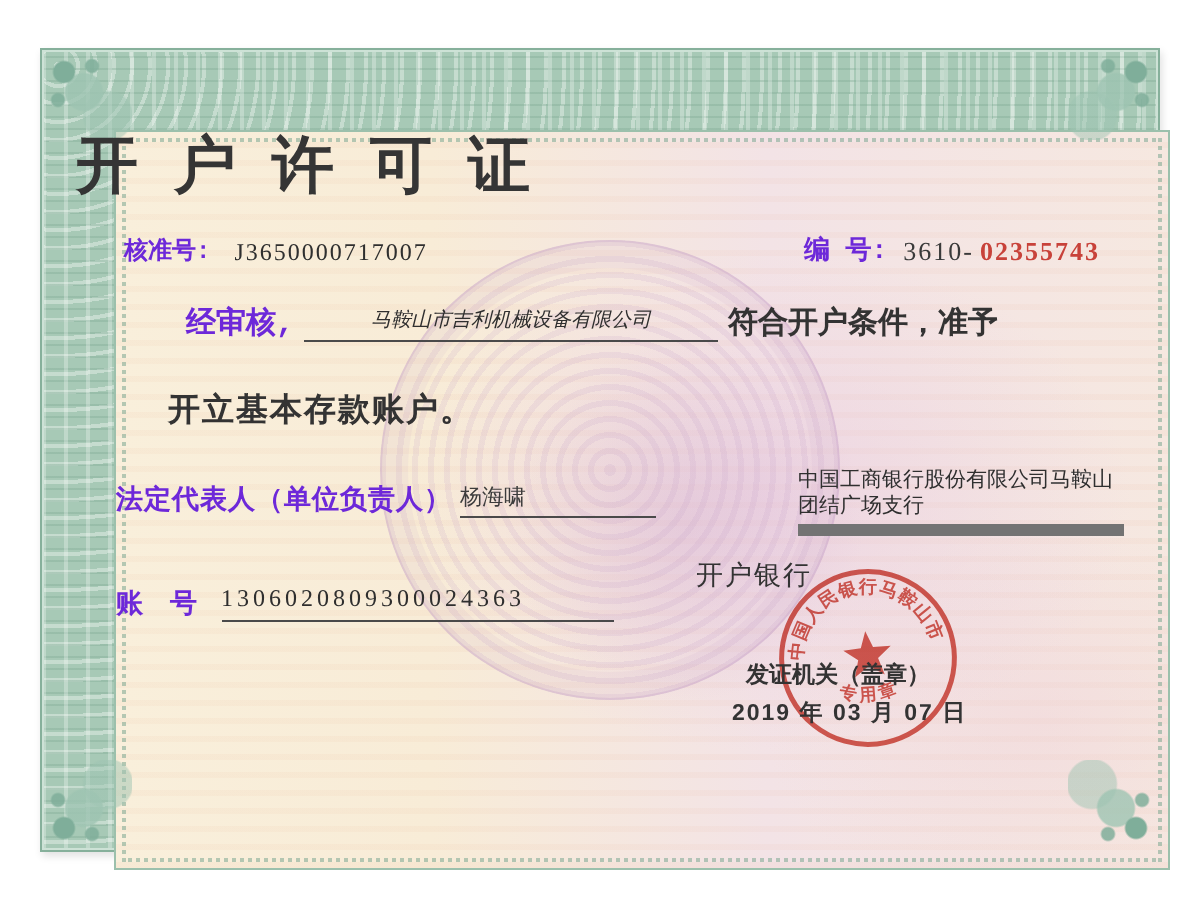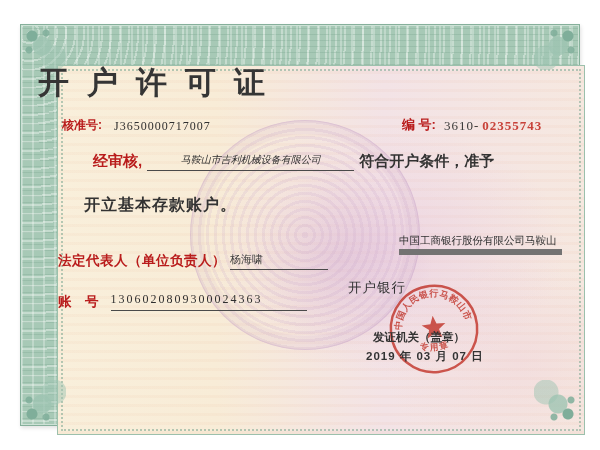--- a/index.html
+++ b/index.html
@@ -50,34 +50,34 @@
     pointer-events:none;
   }
   
   .txt{position:absolute;z-index:2;}
   .title{
     left:20px;top:62px;width:558px;text-align:left;
     font-family:"DejaVu Serif", serif;font-weight:700;font-size:31px;
     letter-spacing:18px;text-indent:18px;color:#353535;
   }
   .row{display:flex;align-items:flex-end;white-space:nowrap;}
-  .lbl{font-weight:700;color:#b91c1c;}
+  .lbl{font-weight:700;color:#6d28d9;font-family:Liberation Mono, monospace;}
   .serifval{font-family:"Liberation Serif", serif;color:#2f2f2f;}
   .uline{border-bottom:1px solid #4a4a4a;}
   .approval{left:62px;top:117px;font-size:12px;}
   .approval .serifval{margin-left:12px;font-size:12px;letter-spacing:1px;}
   .number{left:402px;top:116px;font-size:13px;}
   .number .prefix{font-family:"Liberation Serif", serif;margin-left:8px;letter-spacing:1px;}
   .number .red{color:#c8423a;font-family:"Liberation Serif", serif;font-weight:700;letter-spacing:1px;margin-left:3px;}
   .review{left:93px;top:152px;}
   .review .lbl{font-size:15px;}
   .company-box{width:207px;margin:0 5px;text-align:center;font-size:10px;padding-bottom:3px;color:#2f2f2f;font-style:italic;}
   .qualify{font-size:15px;font-weight:700;color:#333;}
   .open-line{left:56px;top:195px;font-size:16px;font-weight:700;color:#333;letter-spacing:1px;padding-left:28px;}
-  .legal{left:58px;top:252px;align-items:center;}
+  .legal{left:58px;top:241px;align-items:center;}
   .legal .lbl{font-size:13.5px;letter-spacing:.5px;}
   .legal-box{width:98px;margin-left:4px;font-size:11px;padding-bottom:2px;color:#3c3c3c;font-family:"Liberation Serif", serif;}
   .bank-label{left:348px;top:247px;font-size:13.5px;font-weight:400;color:#333;letter-spacing:1px;margin-top:32px;}
   .bank-value{
     left:399px;top:234px;width:163px;font-size:10.5px;line-height:13px;
     color:#2f2f2f;border-bottom:6px solid #737373;padding-bottom:2px;font-family:"Liberation Serif", serif;
   }
   .account{left:58px;top:292px;}
   .account .lbl{font-size:13.5px;}
   .account-box{width:196px;margin-left:12px;font-size:12px;letter-spacing:2px;padding-bottom:3px;}
@@ -139,20 +139,21 @@
   <div class="txt open-line">开立基本存款账户。</div>
 
   <div class="txt row legal">
     <span class="lbl">法定代表人（单位负责人）</span>
     <span class="legal-box uline">杨海啸</span>
   </div>
 
   <div class="txt bank-label">开户银行</div>
   <div class="txt bank-value">
     <div>中国工商银行股份有限公司马鞍山</div>
+    <div>团结广场支行</div>
   </div>
 
   <div class="txt row account">
     <span class="lbl">账　号</span>
     <span class="account-box uline serifval">1306020809300024363</span>
   </div>
 
   <div class="txt issuer">发证机关（盖章）</div>
   <div class="txt date">2019 年 03 月 07 日</div>
 </div>

